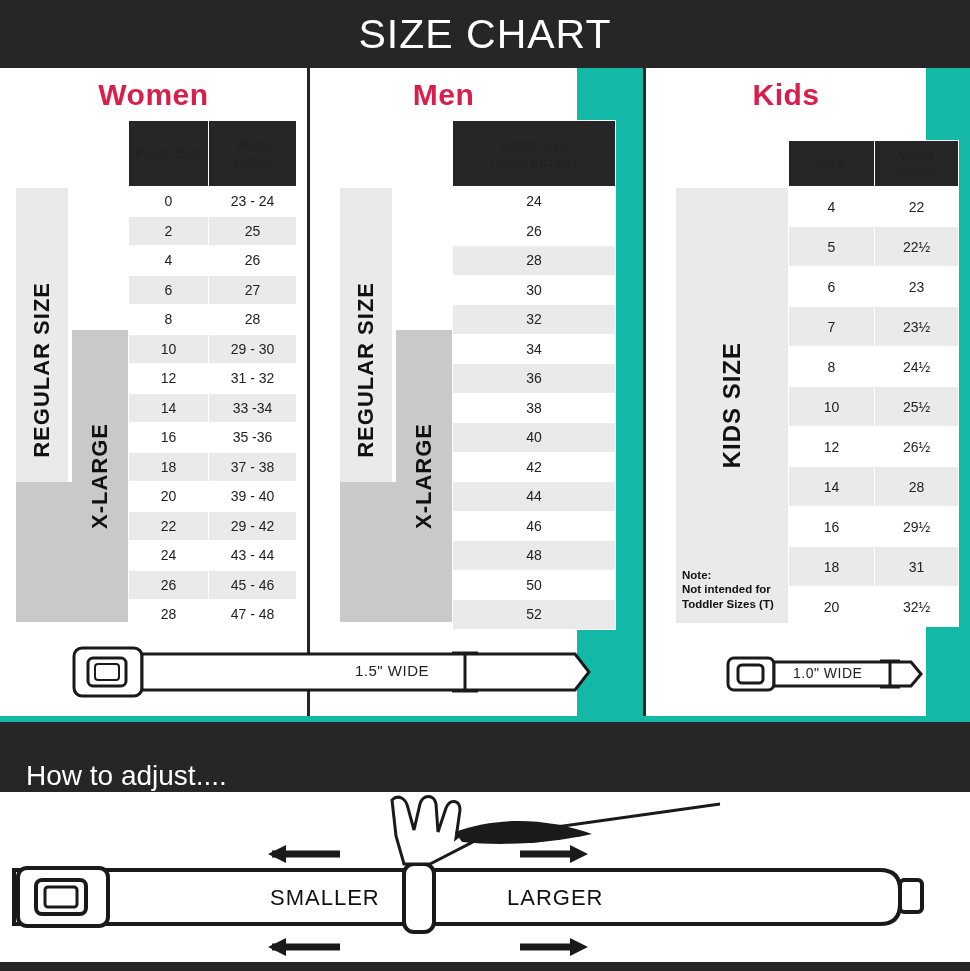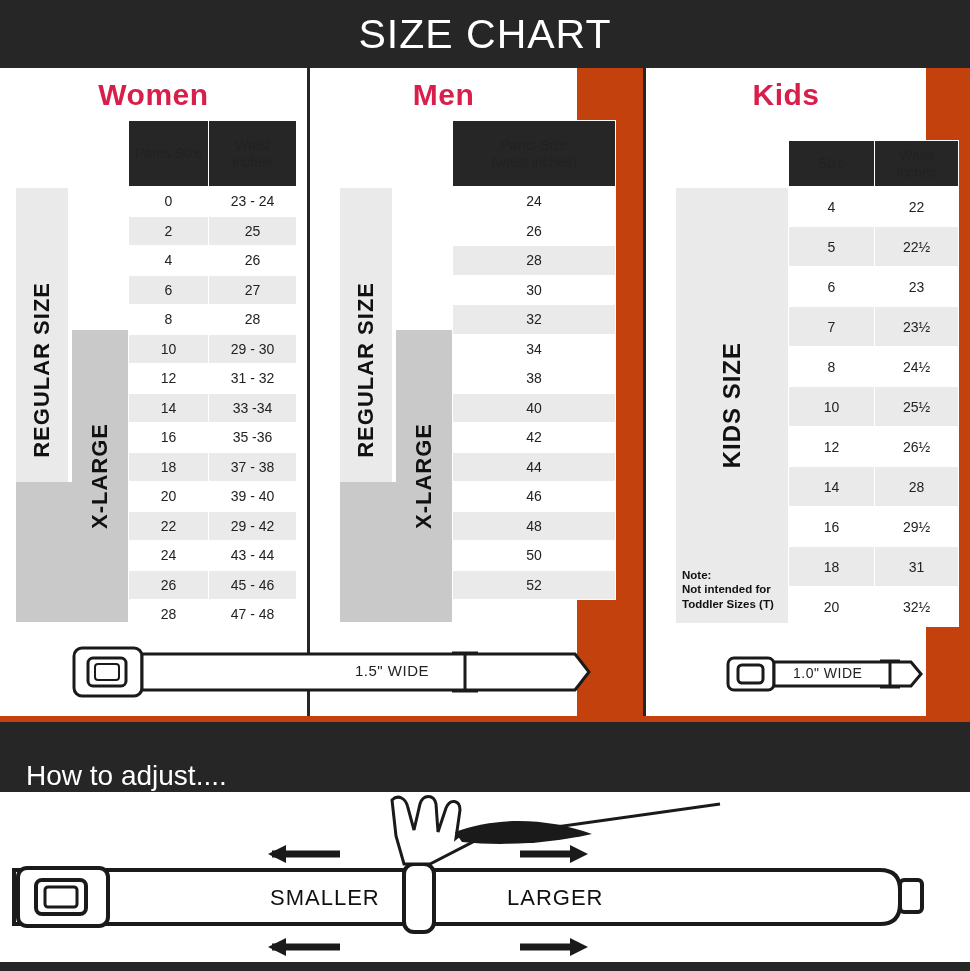--- a/index.html
+++ b/index.html
@@ -5,21 +5,21 @@
   * { box-sizing: border-box; }
   html, body {
     margin: 0; padding: 0;
     background: #ffffff;
     font-family: "Liberation Sans", sans-serif;
   }
   #page {
     position: relative;
     width: 970px;
     height: 971px;
-    background: #c2410c;
+    background: #14b8a6;
     overflow: hidden;
   }
 
   
   .title-bar {
     position: absolute; left: 0; top: 0;
     width: 970px; height: 68px;
     background: #262626;
     color: #ffffff;
     display: flex; align-items: center; justify-content: center;
@@ -282,20 +282,23 @@
             <td>28</td>
           </tr>
         <tr class="row-odd">
             <td>30</td>
           </tr>
         <tr class="row-even">
             <td>32</td>
           </tr>
         <tr class="row-odd">
             <td>34</td>
+          </tr>
+        <tr class="row-even">
+            <td>36</td>
           </tr>
         <tr class="row-odd">
             <td>38</td>
           </tr>
         <tr class="row-even">
             <td>40</td>
           </tr>
         <tr class="row-odd">
             <td>42</td>
           </tr>

